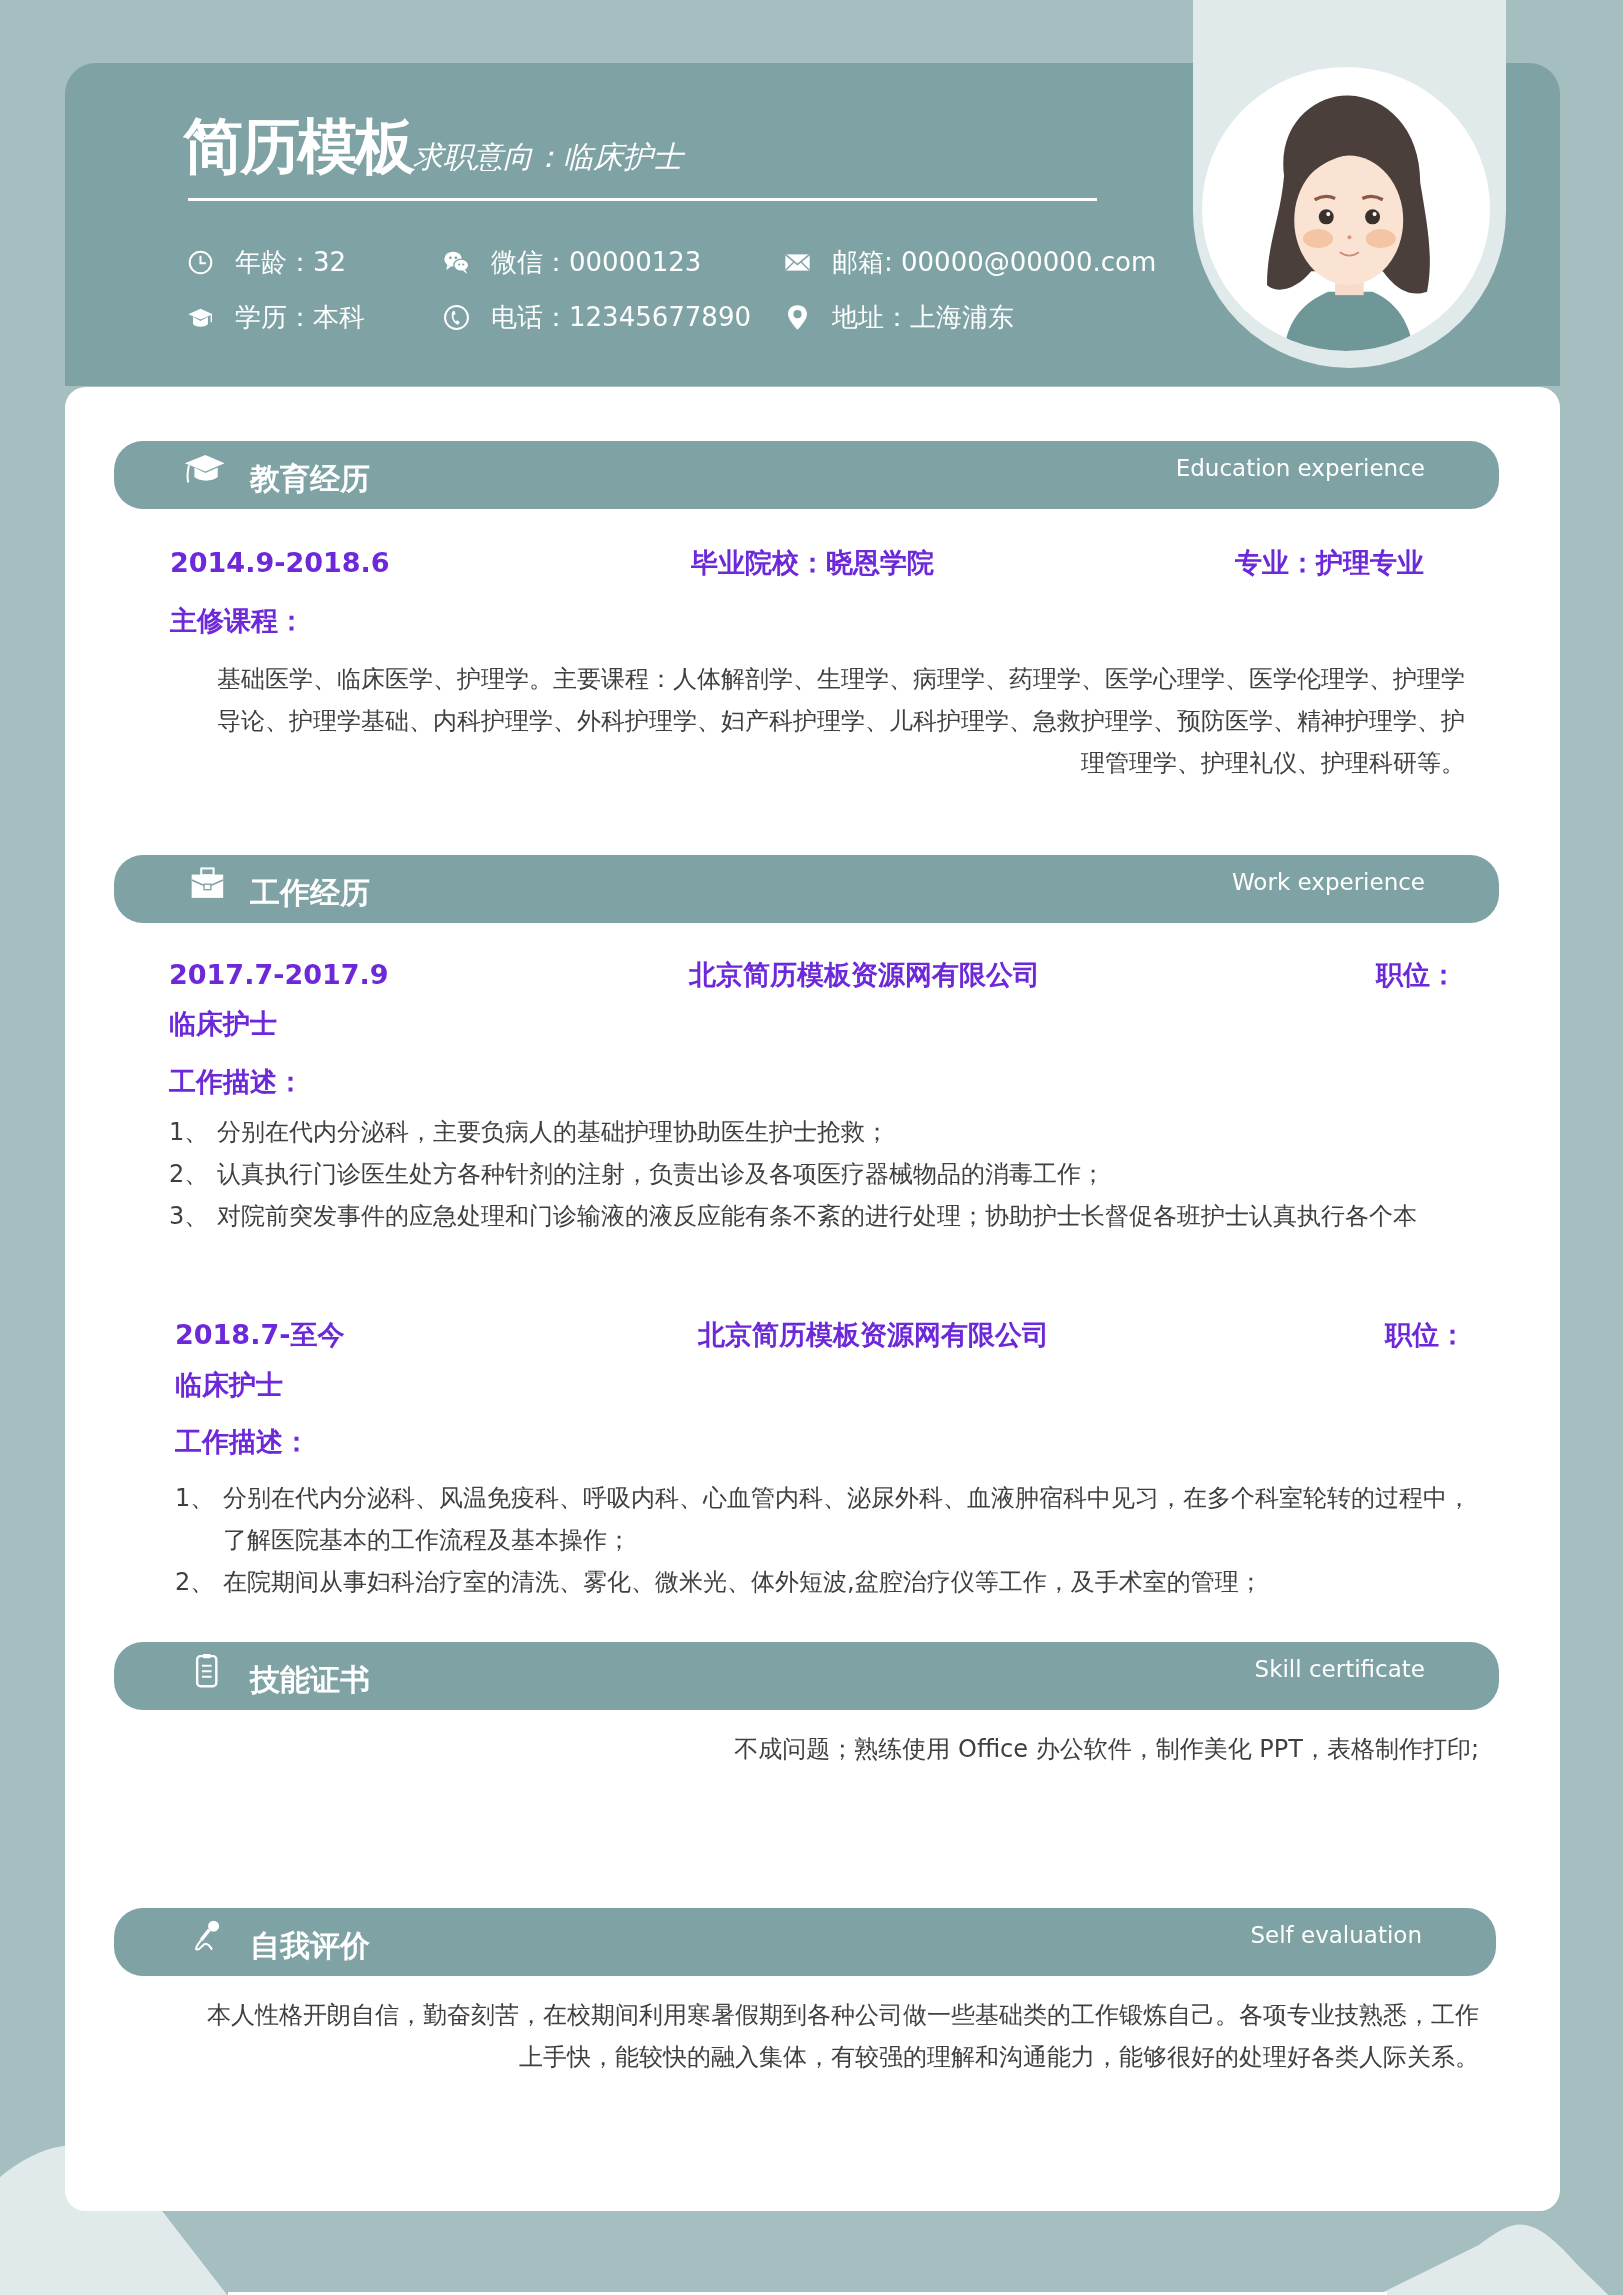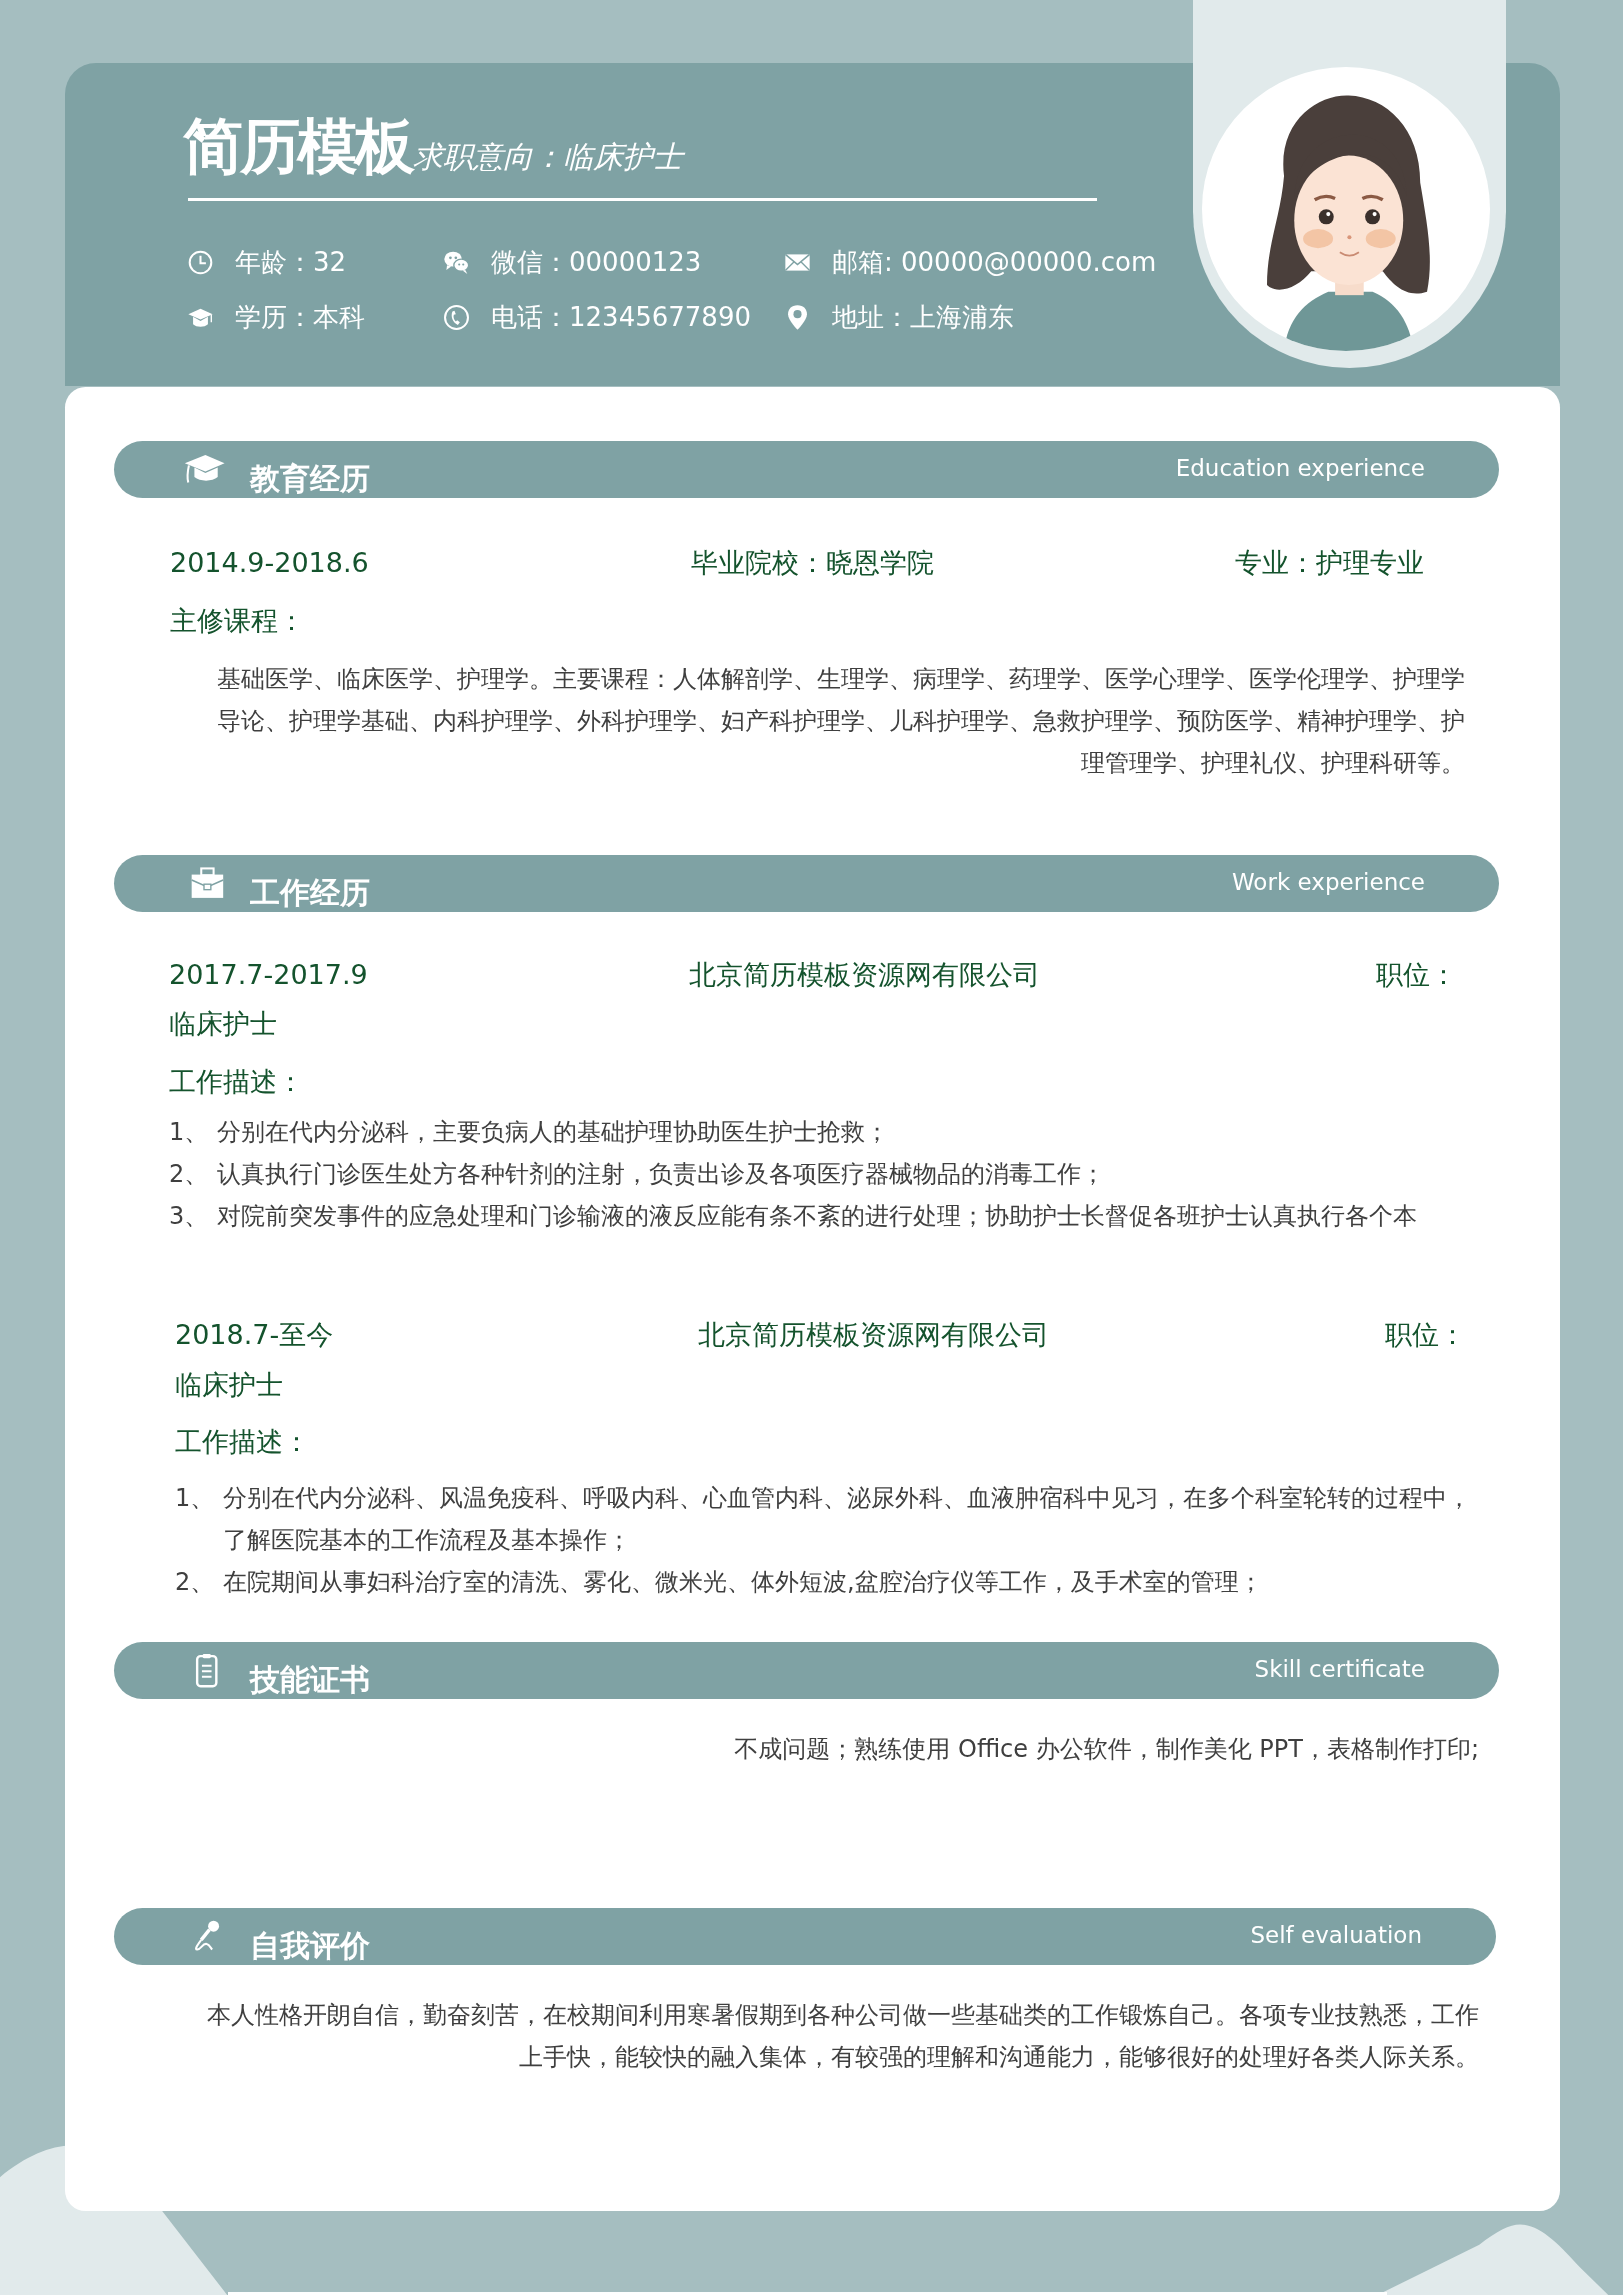--- a/index.html
+++ b/index.html
@@ -36,33 +36,33 @@
     white-space:nowrap; height:34px; line-height:34px;
   }
   .contact svg { width:27px; height:27px; flex:0 0 27px; }
   
   #body-card {
     left:65px; top:387px; width:1495px; height:1824px;
     background:#ffffff; border-radius:20.5px;
   }
   
   .pill {
-    left:114px; width:1385px; height:57px; background:#7fa2a4;
+    left:114px; width:1385px; height:68px; background:#7fa2a4;
     border-radius:29px;
   }
   .pill .pill-icon { position:absolute; left:68px; top:9.5px; width:44px; height:37px; }
   .pill .pill-title {
     position:absolute; left:136px; top:19px; font-size:30px; font-weight:bold;
     color:#fff; line-height:38px; white-space:nowrap;
   }
   .pill .pill-en {
     position:absolute; right:74px; top:12.3px; font-size:23px; color:#fff;
     line-height:30px; white-space:nowrap;text-align:right;
   }
-  .bold { font-weight:normal; font-size:27px; line-height:35px; white-space:nowrap; color:#14532d; }
+  .bold { font-weight:bold; font-size:27px; line-height:35px; white-space:nowrap; color:#6d28d9; }
   .para { font-size:24px; line-height:42px; color:#3f3f3f;text-align:right; }
   .li { display:flex; font-size:24px; line-height:42px; }
   .li .num { flex:0 0 48px; }
 </style>
 </head>
 <body>
 
 <svg class="abs" style="left:0;top:2141px;width:232px;height:155px" viewBox="0 0 340 227">
   <path d="M0,53 C40,20 80,4 113,7 C160,10 200,40 228,90 L334,227 L0,227 Z" fill="#e1eaeb"></path>
 </svg>

